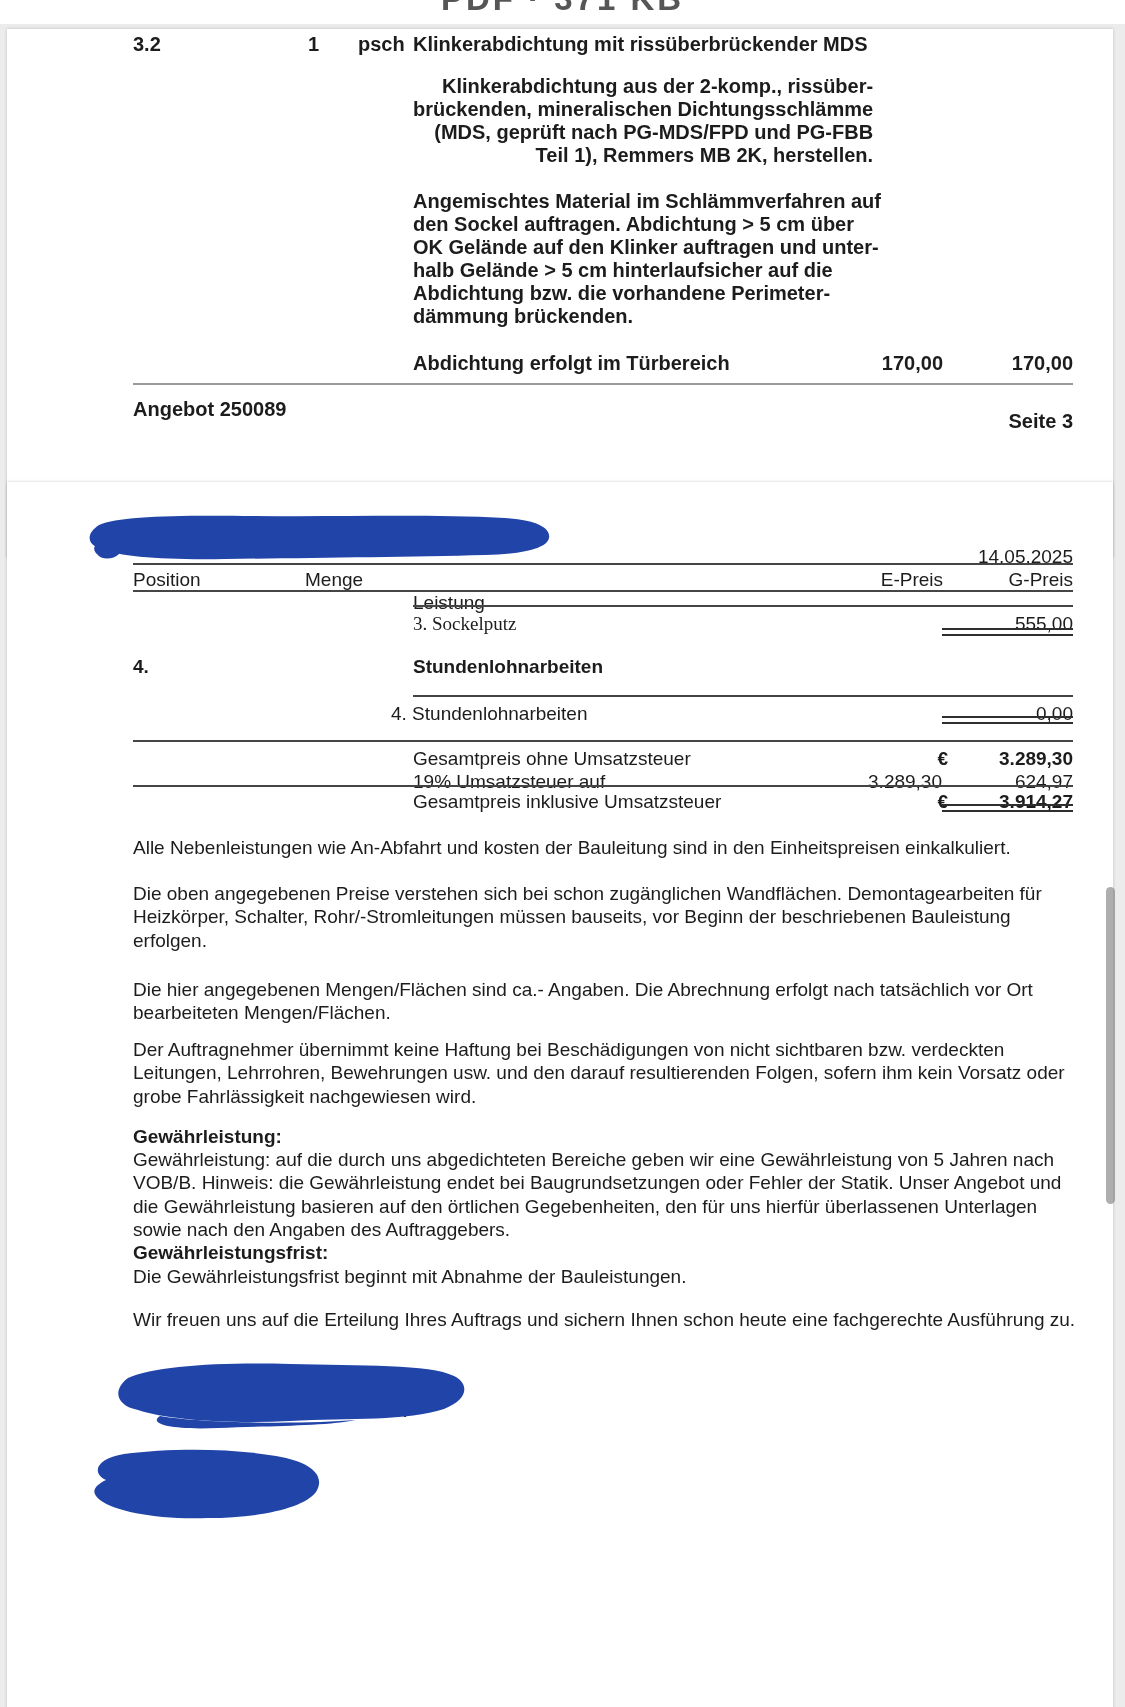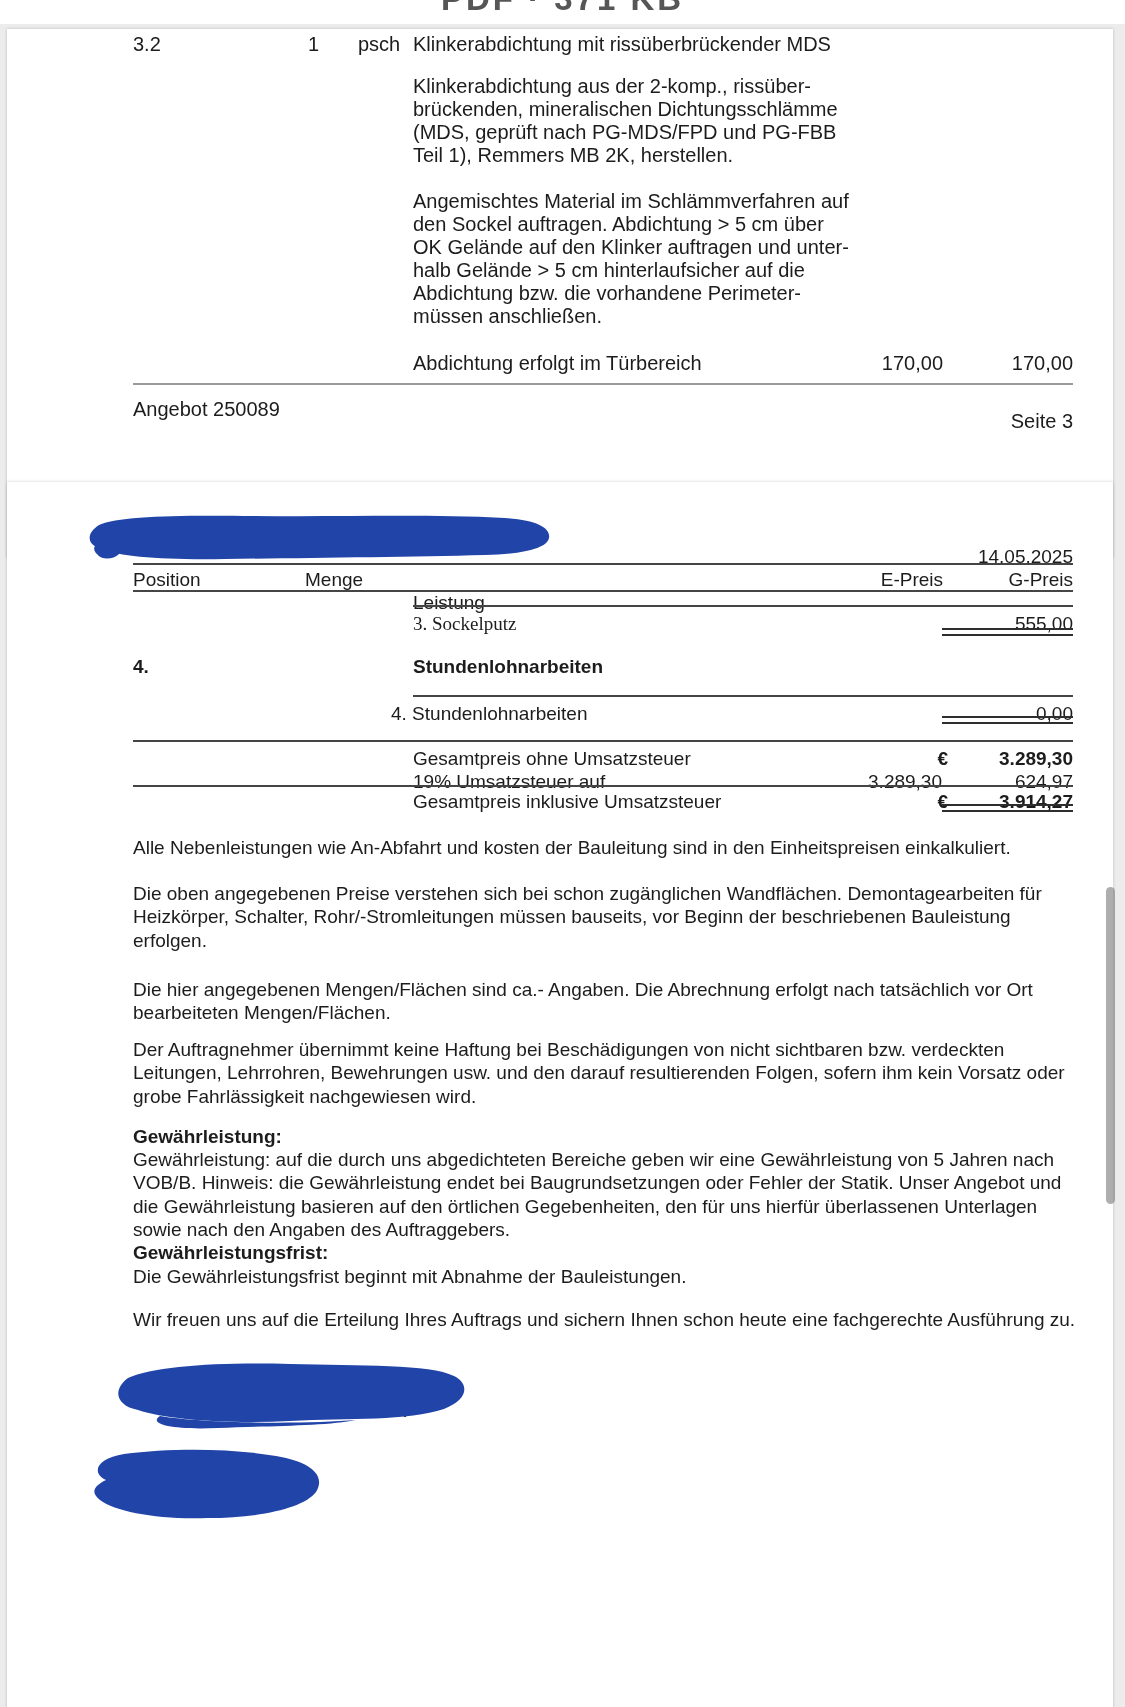--- a/index.html
+++ b/index.html
@@ -5,21 +5,21 @@
   html,body{margin:0;padding:0;background:#ececec;}
   #canvas{position:relative;width:1125px;height:1707px;background:#ececec;overflow:hidden;
           font-family:"Liberation Sans","DejaVu Sans",sans-serif;color:#1c1c1c;}
   
   #app-header{position:absolute;top:0;left:0;width:1125px;height:24px;background:#ffffff;overflow:hidden;z-index:5;}
   #app-header .hdr-txt{position:absolute;top:-20px;left:0;width:100%;text-align:center;
           font-size:33px;font-weight:700;letter-spacing:3px;color:#565656;}
   
   .page{position:absolute;left:7px;width:1106px;background:#ffffff;
         box-shadow:0 0 3px rgba(0,0,0,.20);}
-  #page3{top:29px;height:529px;}
+  #page3{top:29px;height:529px;font-weight:bold;}
   #page4{top:482px;height:1332px;}
   .abs{position:absolute;white-space:nowrap;font-size:20px;line-height:23px;}
   #page4 .abs{font-size:19px;line-height:23.4px;}
   .ra{text-align:right;}
   .b{font-weight:bold;}
   .tline{white-space:nowrap;}
   
   .rl{position:absolute;height:0;border-top:2px solid #454545;}
   .rl.full{left:126px;width:940px;}
   .rl.sub{left:406px;width:660px;}
@@ -41,33 +41,33 @@
   <div id="app-header">
     <div class="hdr-txt">PDF · 371 KB</div>
   </div>
 
   <div class="page" id="page3">
     <div class="abs" style="left:126px;top:4px;">3.2</div>
     <div class="abs" style="left:301px;top:4px;">1</div>
     <div class="abs" style="left:351px;top:4px;">psch</div>
     <div class="abs" style="left:406px;top:4px;">Klinkerabdichtung mit rissüberbrückender MDS</div>
 
-    <div class="abs" style="left:406px;top:46px;">
+    <div class="abs" style="left:406px;top:46px;text-align:right;">
         <div class="tline">Klinkerabdichtung aus der 2-komp., rissüber-</div>
         <div class="tline">brückenden, mineralischen Dichtungsschlämme</div>
         <div class="tline">(MDS, geprüft nach PG-MDS/FPD und PG-FBB</div>
         <div class="tline">Teil 1), Remmers MB 2K, herstellen.</div>
       </div>
     <div class="abs" style="left:406px;top:161px;">
         <div class="tline">Angemischtes Material im Schlämmverfahren auf</div>
         <div class="tline">den Sockel auftragen. Abdichtung &gt; 5 cm über</div>
         <div class="tline">OK Gelände auf den Klinker auftragen und unter-</div>
         <div class="tline">halb Gelände &gt; 5 cm hinterlaufsicher auf die</div>
         <div class="tline">Abdichtung bzw. die vorhandene Perimeter-</div>
-        <div class="tline">müssen anschließen.</div>
+        <div class="tline">dämmung brückenden.</div>
       </div>
 
     <div class="abs" style="left:406px;top:323px;">Abdichtung erfolgt im Türbereich</div>
     <div class="abs ra" style="right:170px;top:323px;">170,00</div>
     <div class="abs ra" style="right:40px;top:323px;">170,00</div>
 
     <div class="rl full gray" style="top:354px;"></div>
     <div class="abs" style="left:126px;top:361px;margin-top:8px;">Angebot 250089</div>
     <div class="abs ra" style="right:40px;top:361px;margin-top:20px;">Seite 3</div>
   </div>

